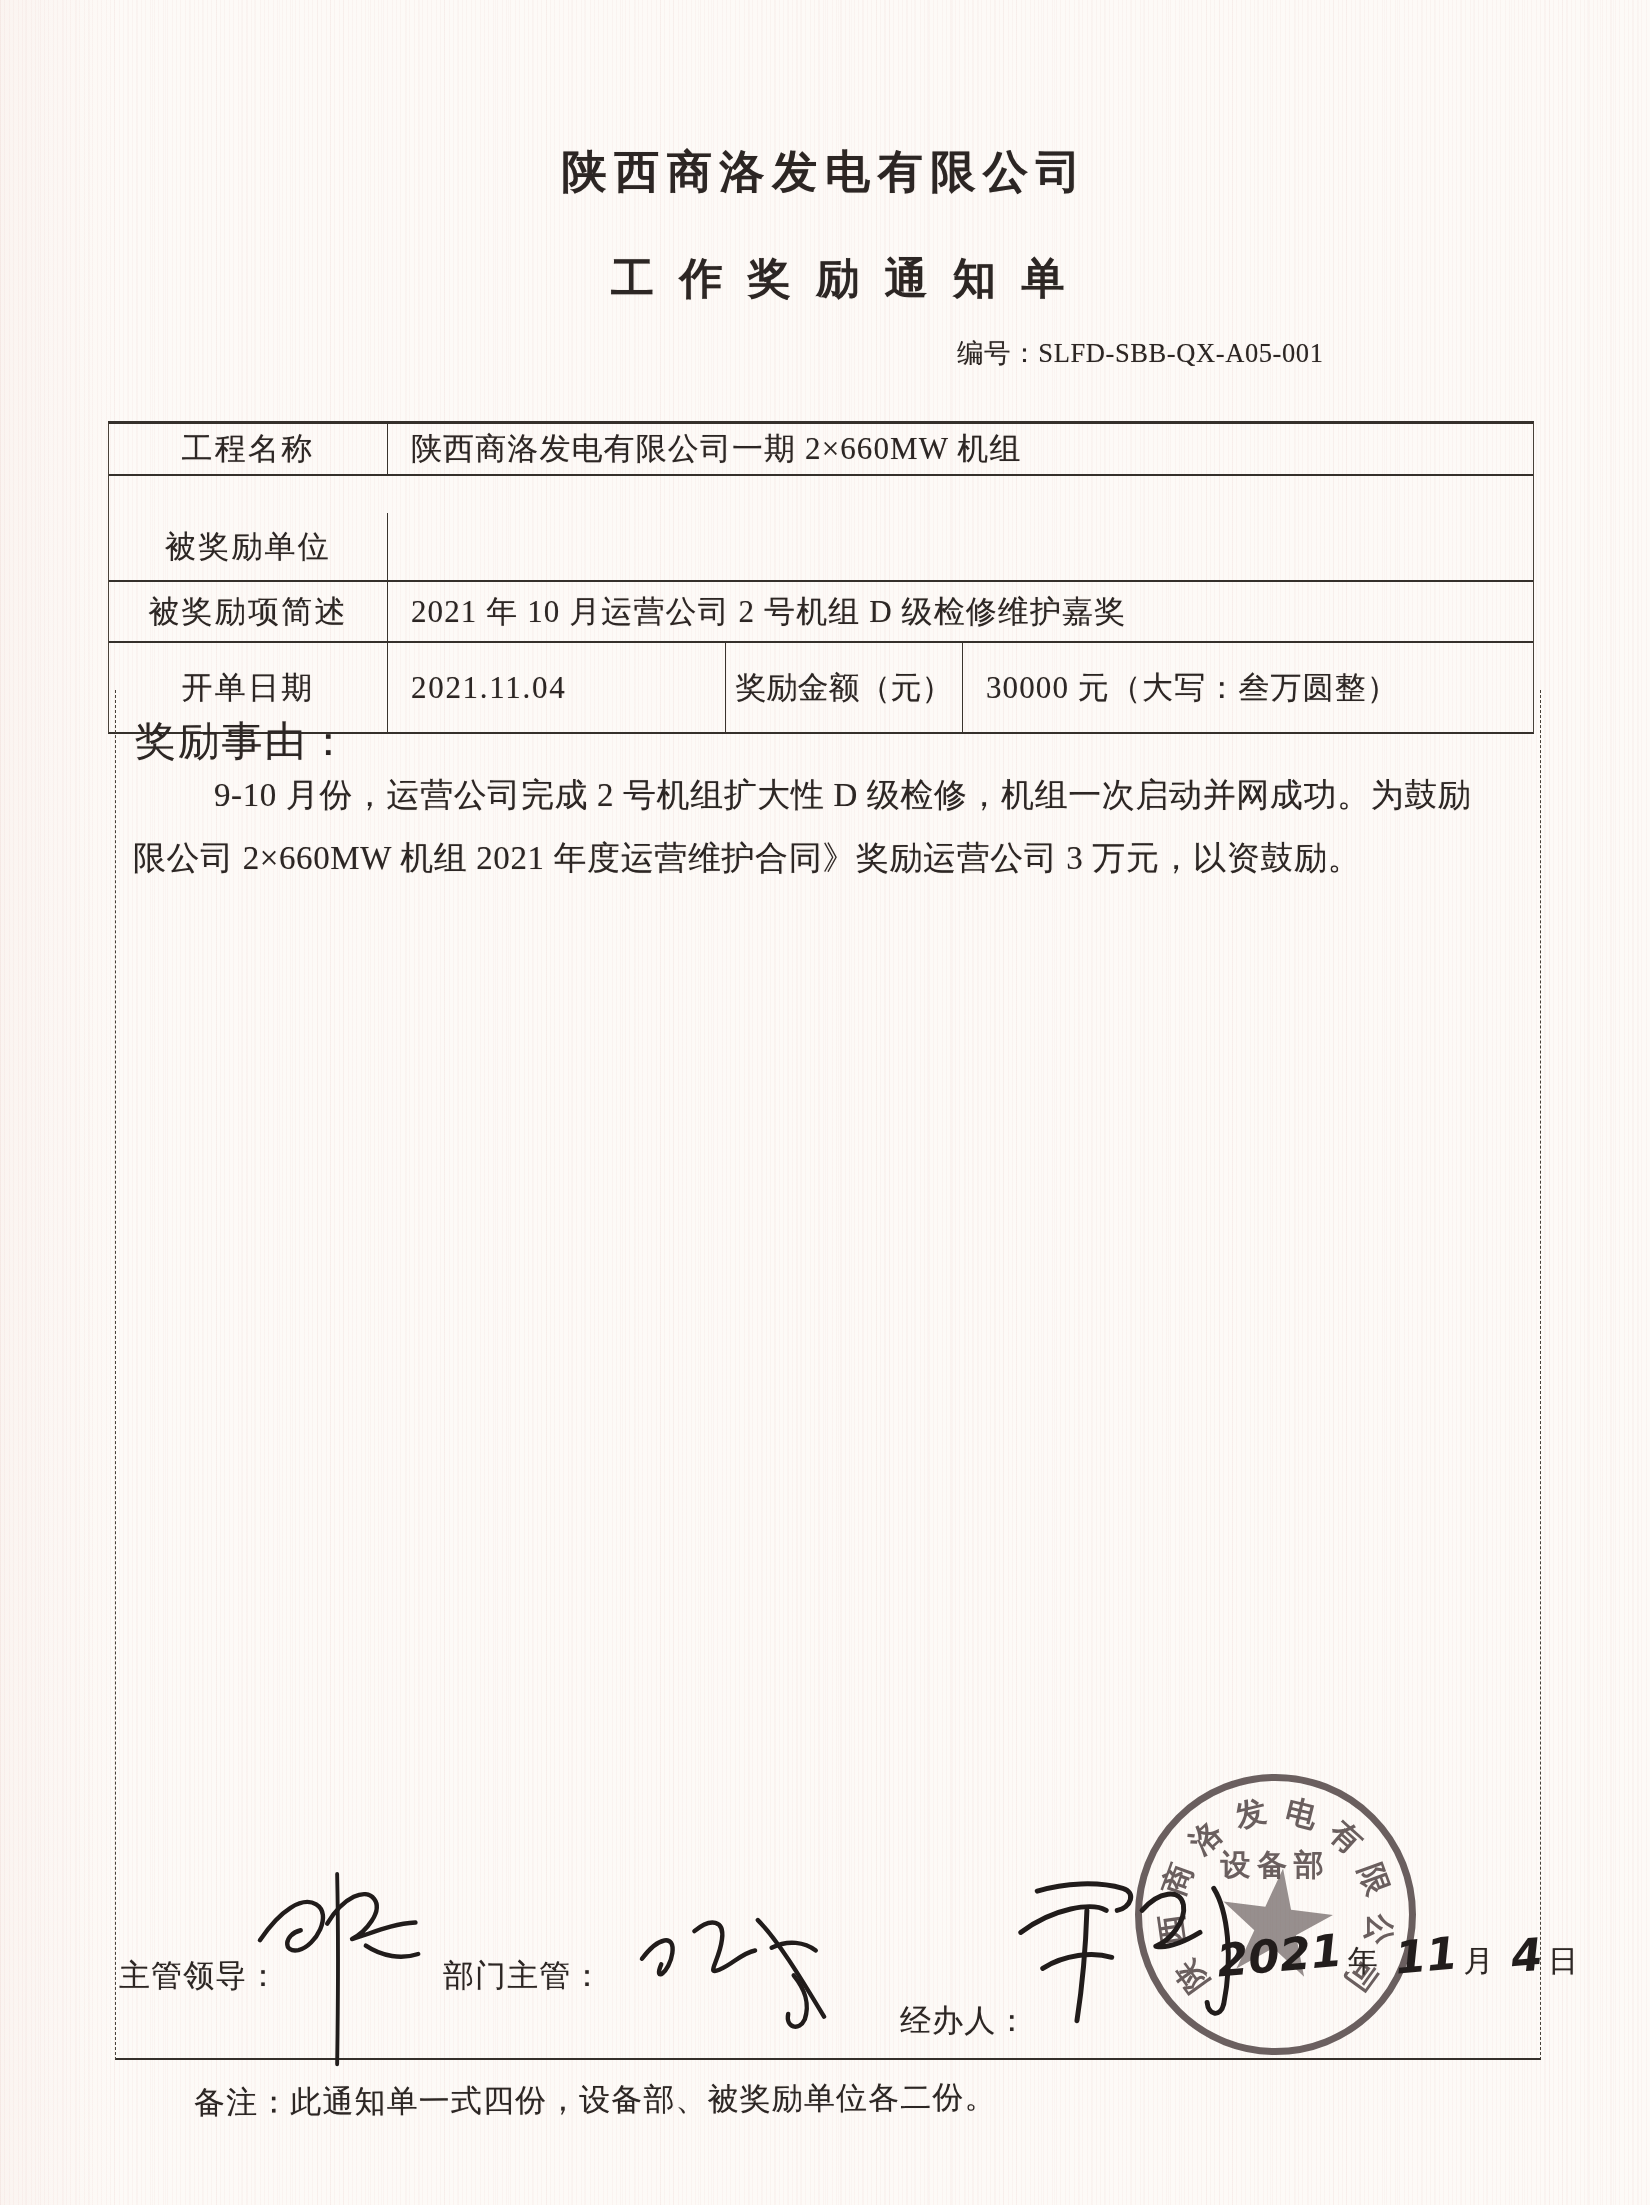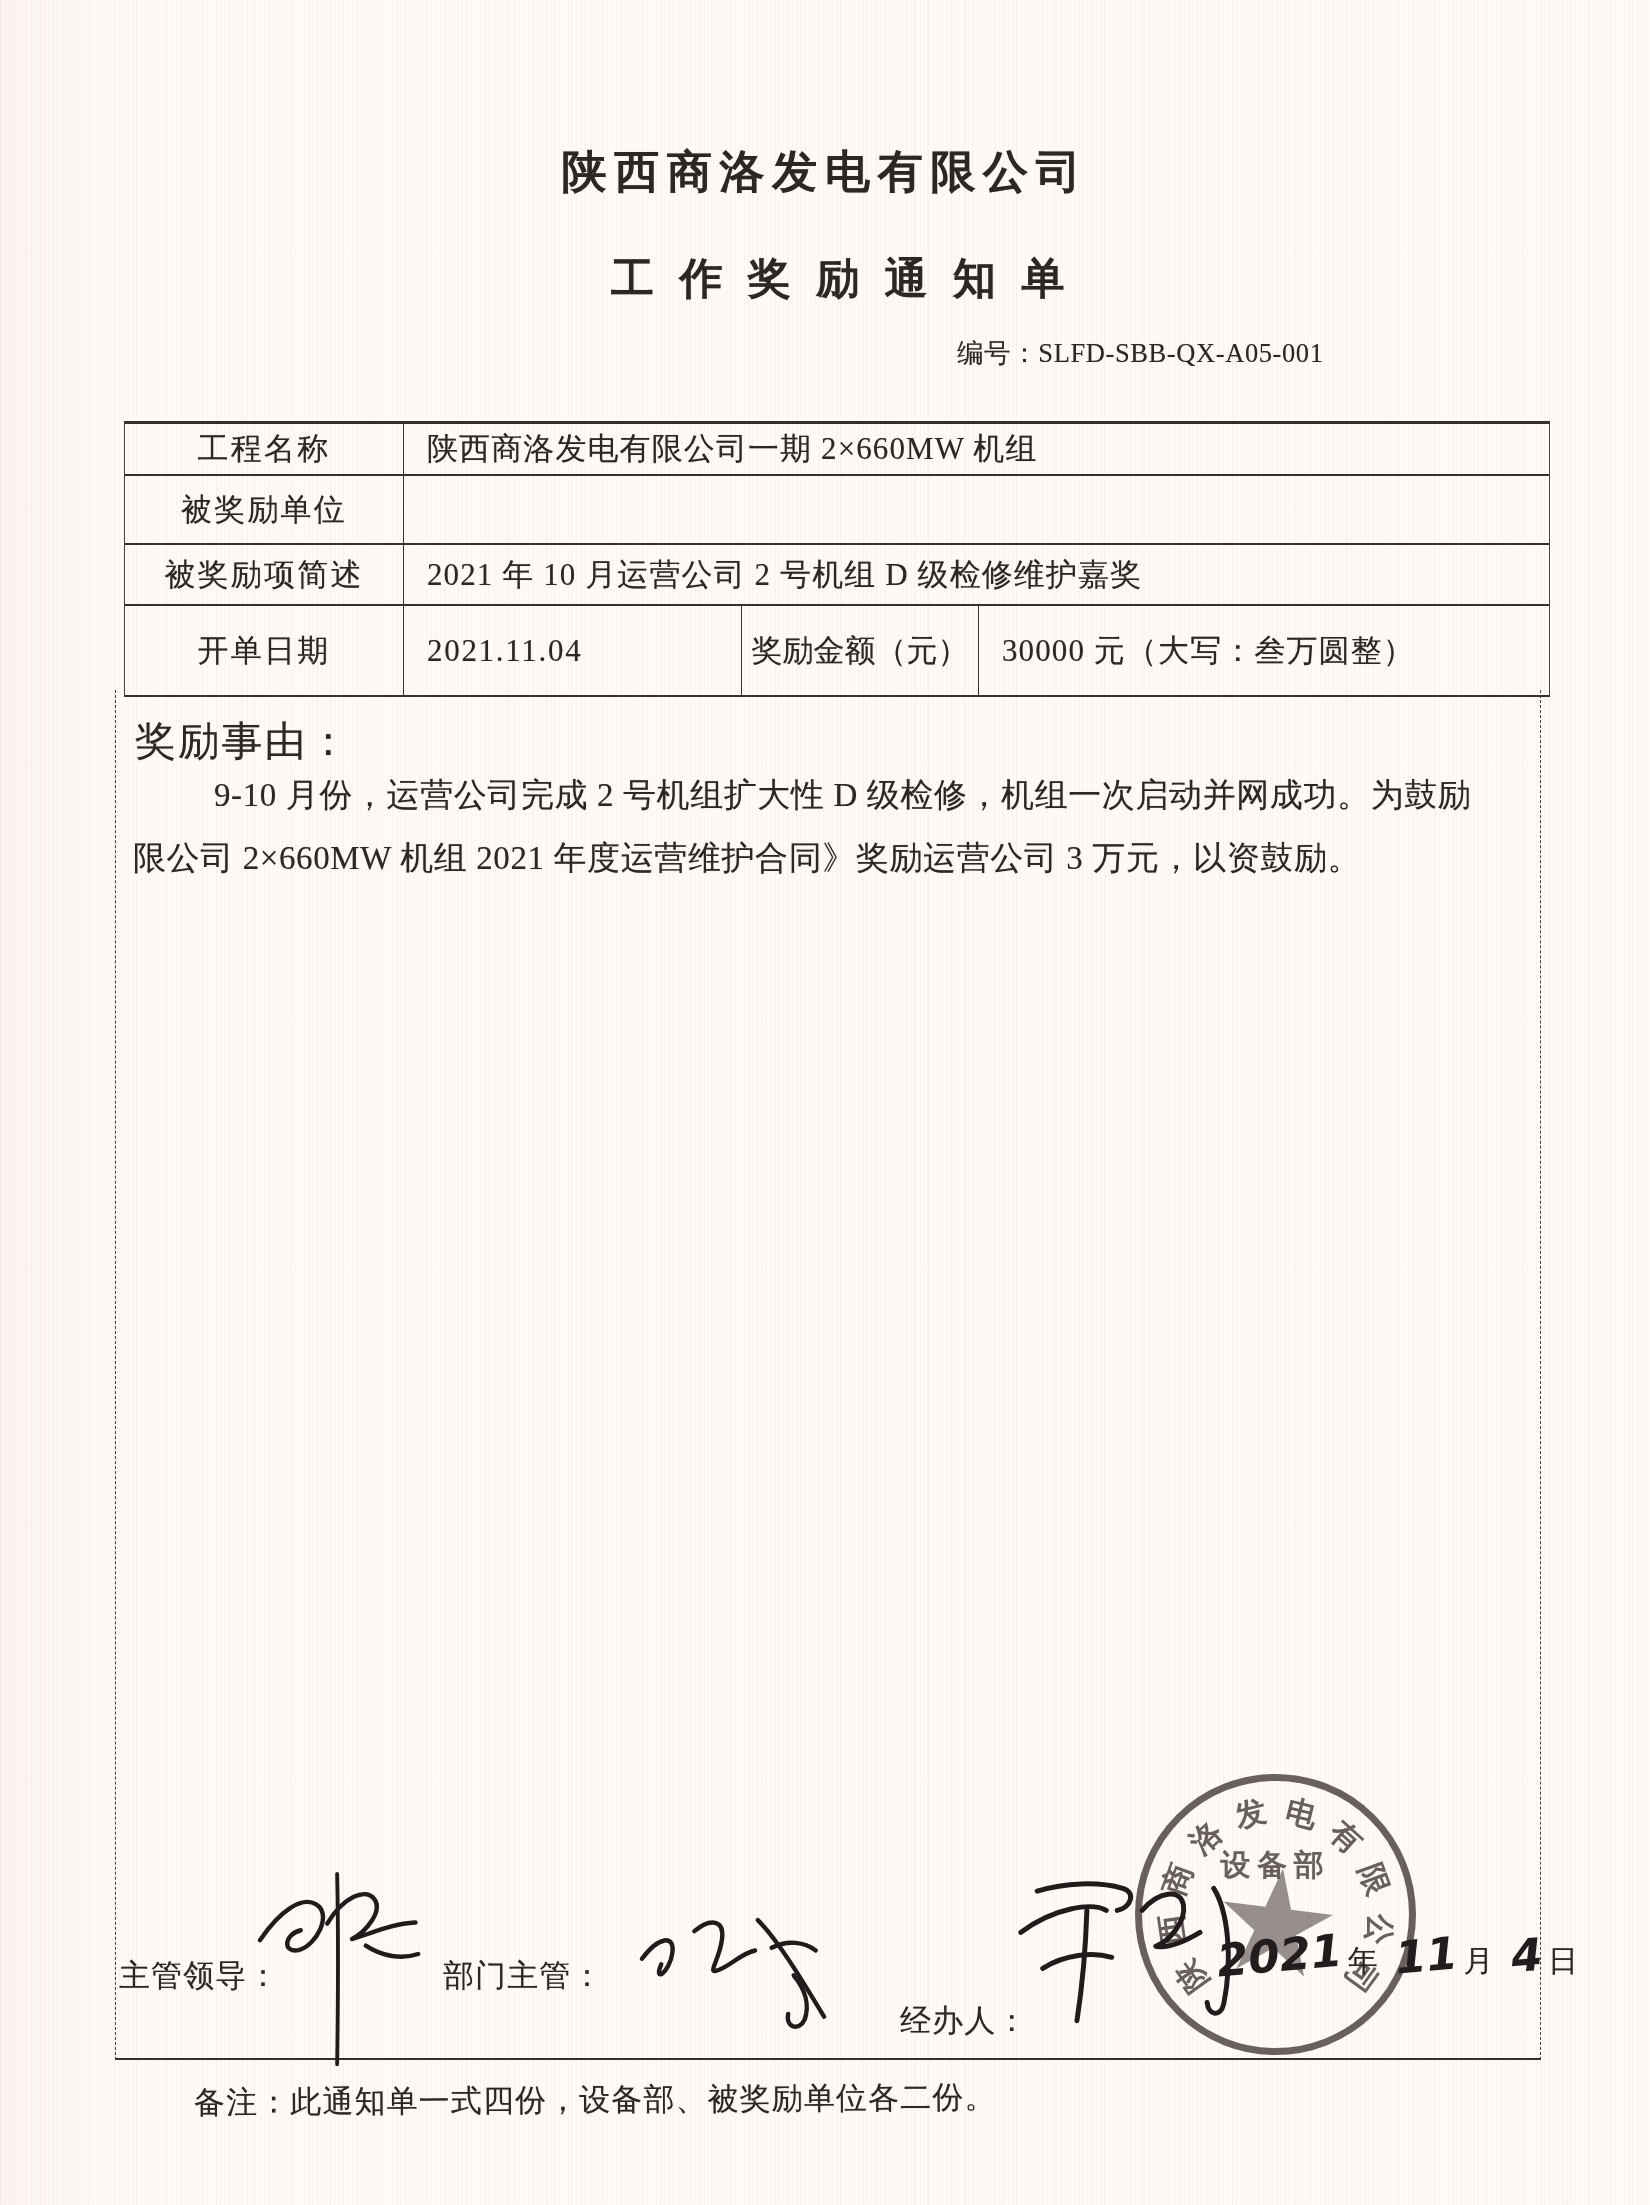--- a/index.html
+++ b/index.html
@@ -25,29 +25,29 @@
     position:absolute;top:250px;left:25.4px;width:100%;
     text-align:center;font-size:43px;font-weight:700;letter-spacing:25.4px;
   }
   .doc-number{
     position:absolute;top:335px;left:957px;font-size:26.5px;letter-spacing:0.6px;
     font-family:"Liberation Serif","DejaVu Serif",serif;
   }
 
   
   .reward-table{
-    position:absolute;left:124px;top:421px;width:1426px;
+    position:absolute;left:108px;top:421px;width:1426px;
     border-top:3.9px solid #35302b;border-bottom:2.8px solid #35302b;
     border-left:1.7px solid #4a423a;border-right:1.7px solid #4a423a;
     box-sizing:border-box;
   }
   .t-row{display:flex;align-items:stretch;border-bottom:2.8px solid #35302b;font-size:31px;}
   .t-row:last-child{border-bottom:none;}
   .t-row.r1{height:50px;}
-  .t-row.r2{height:67px;}
+  .t-row.r2{height:67px;margin-top:37px;}
   .t-row.r3{height:59px;}
   .t-row.r4{height:89px;}
   .t-cell{display:flex;align-items:center;box-sizing:border-box;}
   .t-label{width:279px;justify-content:center;text-align:center;letter-spacing:2.2px;border-right:1.7px solid #3a332d;flex:none;}
   .t-value{flex:1;padding-left:23px;letter-spacing:1.1px;}
   .t-date{width:338px;border-right:1.7px solid #3a332d;flex:none;padding-left:23px;letter-spacing:1.7px;}
   .t-label2{width:237px;border-right:1.7px solid #3a332d;flex:none;justify-content:center;letter-spacing:0;}
 
   
   .reason-box{

